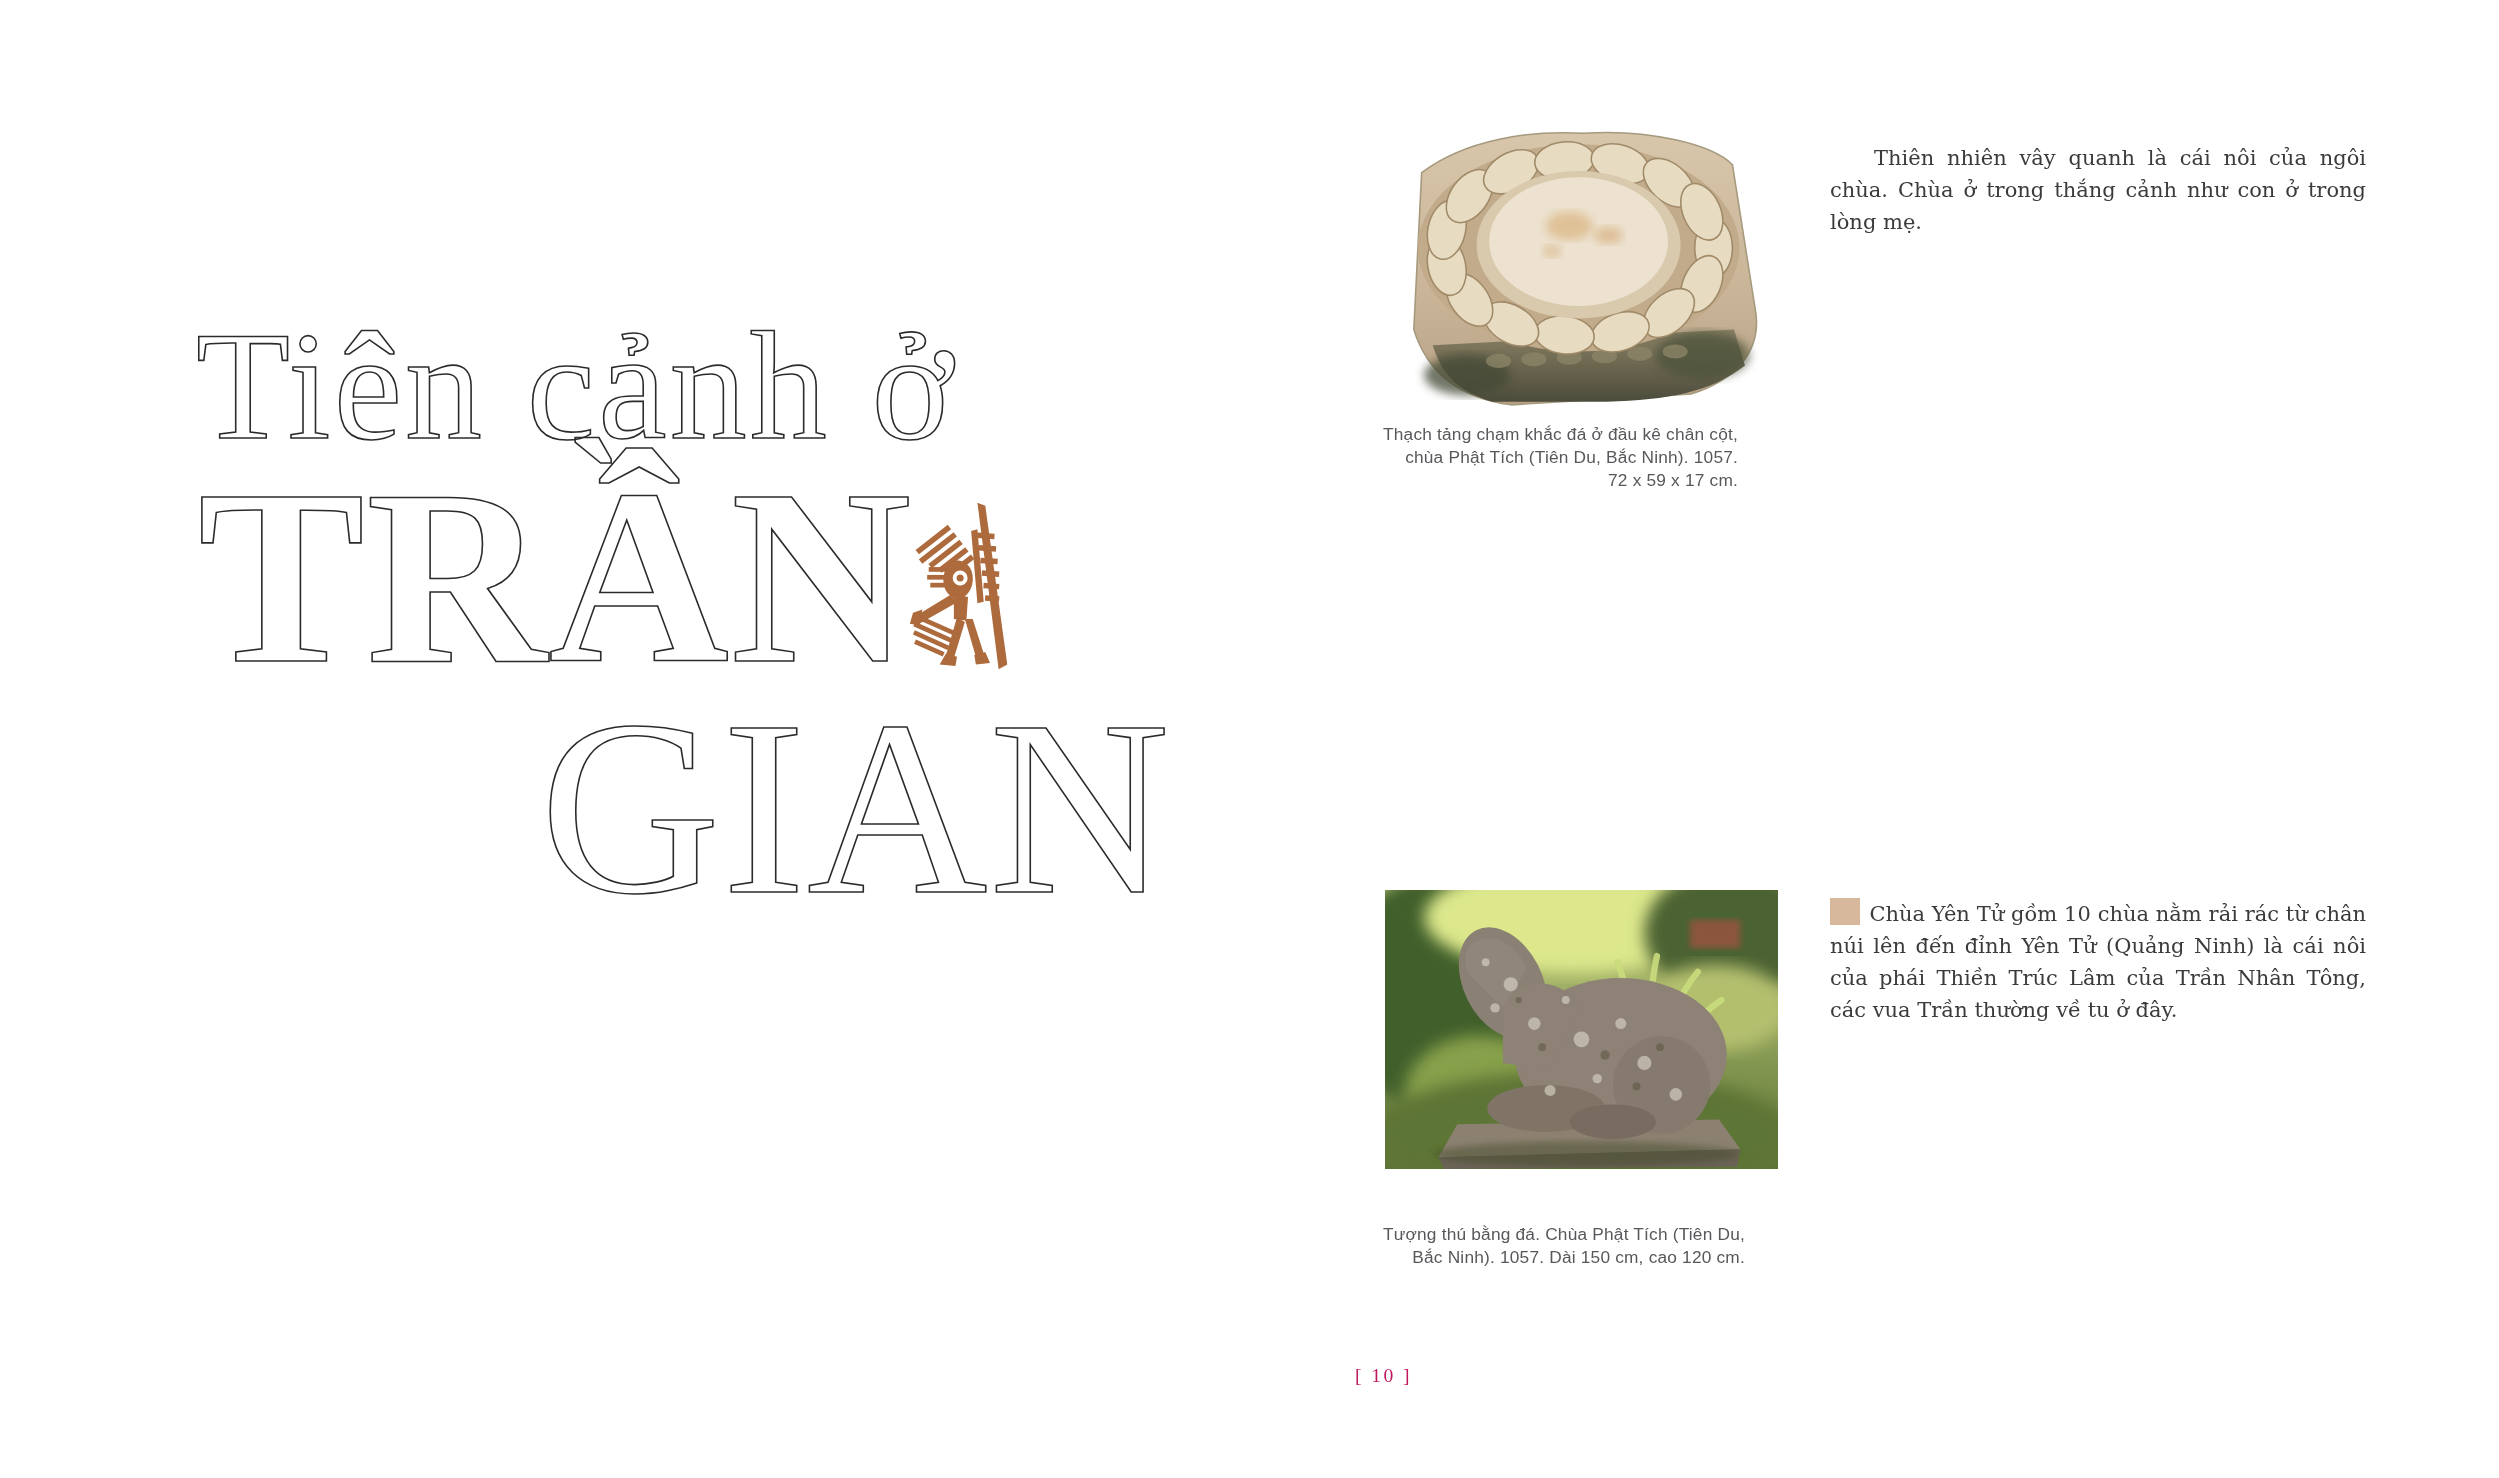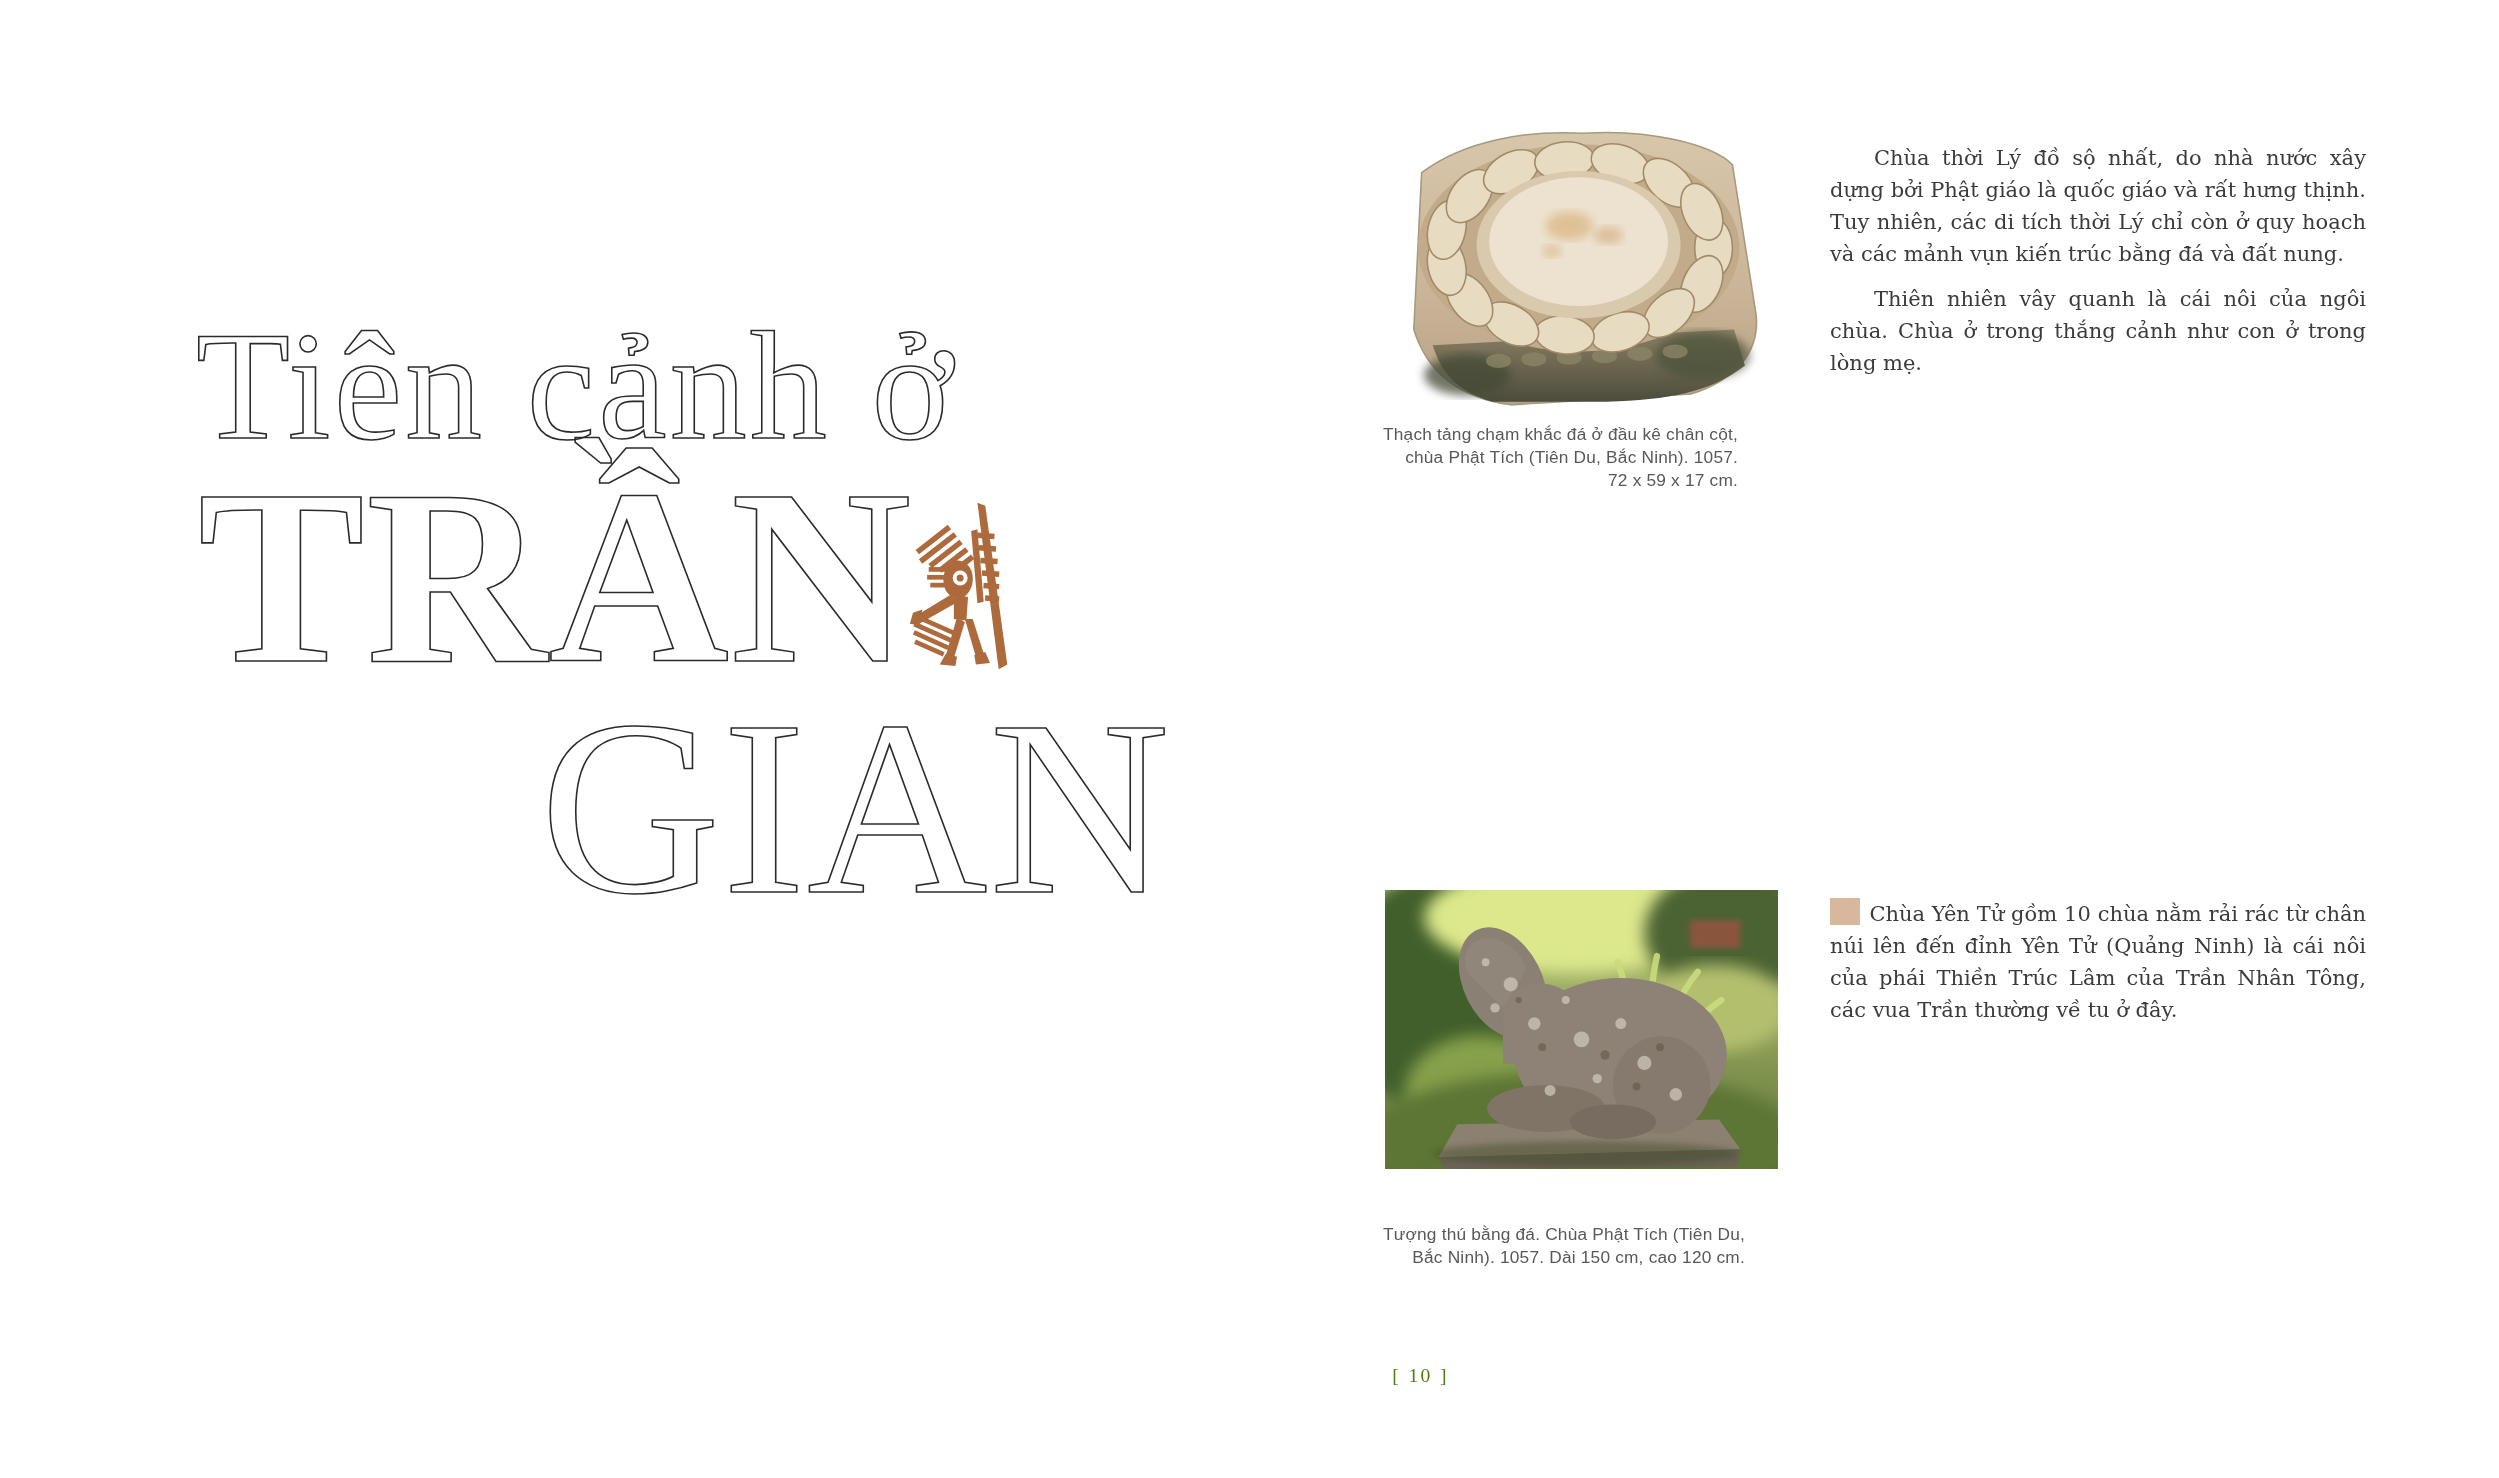--- a/index.html
+++ b/index.html
@@ -54,21 +54,21 @@
   .col p.indent{text-indent:44px;}
   .tan-square{
     display:inline-block;width:30px;height:27px;
     background:var(--tan,#d8b89d);
     margin-right:9.4px;vertical-align:-3.9px;
   }
 
   
   .page-number{
     position:absolute;left:1355px;top:1365px;width:94px;
-    text-align:right;color:#4d7c0f;
+    text-align:left;color:#be185d;
     font-family:"Liberation Serif",serif;
     font-size:19.6px;letter-spacing:2.4px;
   }
 </style>
 </head>
 <body>
 
 <div class="title title-line1">Tiên cảnh ở</div>
 <div class="title title-line2">TRẦN</div>
 <div class="title title-line3">GIAN</div>
@@ -250,21 +250,20 @@
     </g>
   </g>
 </svg>
 
 <div class="caption caption2">
   <div>Tượng thú bằng đá. Chùa Phật Tích (Tiên Du,</div>
   <div>Bắc Ninh). 1057. Dài 150 cm, cao 120 cm.</div>
 </div>
 
 <div class="col col1">
-  <p class="indent">Chùa thời Lý đồ sộ nhất, do nhà nước xây dựng bởi Phật giáo là quốc giáo và rất hưng thịnh. Tuy nhiên, các di tích thời Lý chỉ còn ở quy hoạch và các mảnh vụn kiến trúc bằng đá và đất nung.</p>
   <p class="indent">Thiên nhiên vây quanh là cái nôi của ngôi chùa. Chùa ở trong thắng cảnh như con ở trong lòng mẹ.</p>
 </div>
 
 <div class="col col2">
   <p><span class="tan-square"></span><span>Chùa Yên Tử gồm 10 chùa nằm rải rác từ chân núi lên đến đỉnh Yên Tử (Quảng Ninh) là cái nôi của phái Thiền Trúc Lâm của Trần Nhân Tông, các vua Trần thường về tu ở đây.</span></p>
 </div>
 
 <div class="page-number">[ 10 ]</div>
 
 

